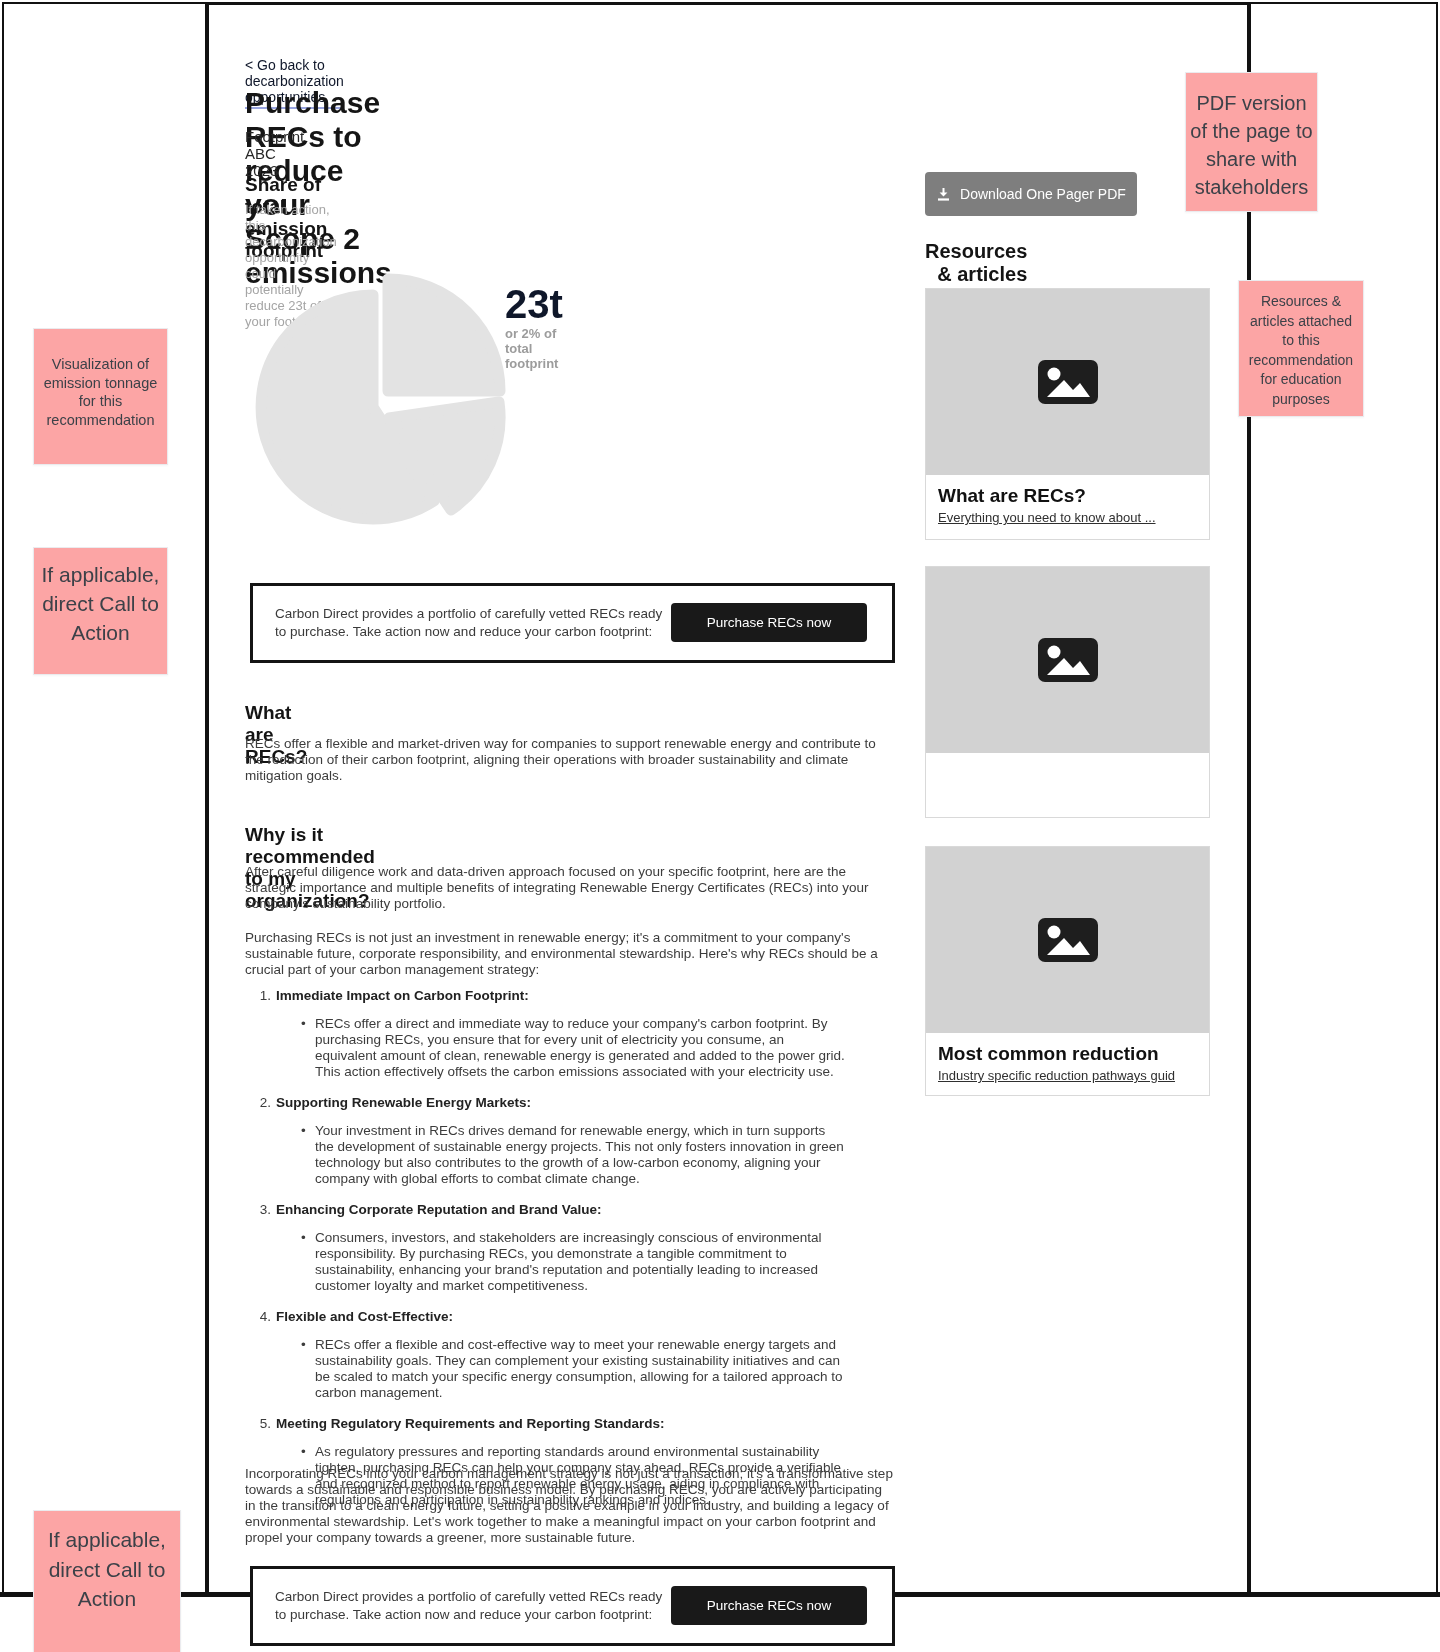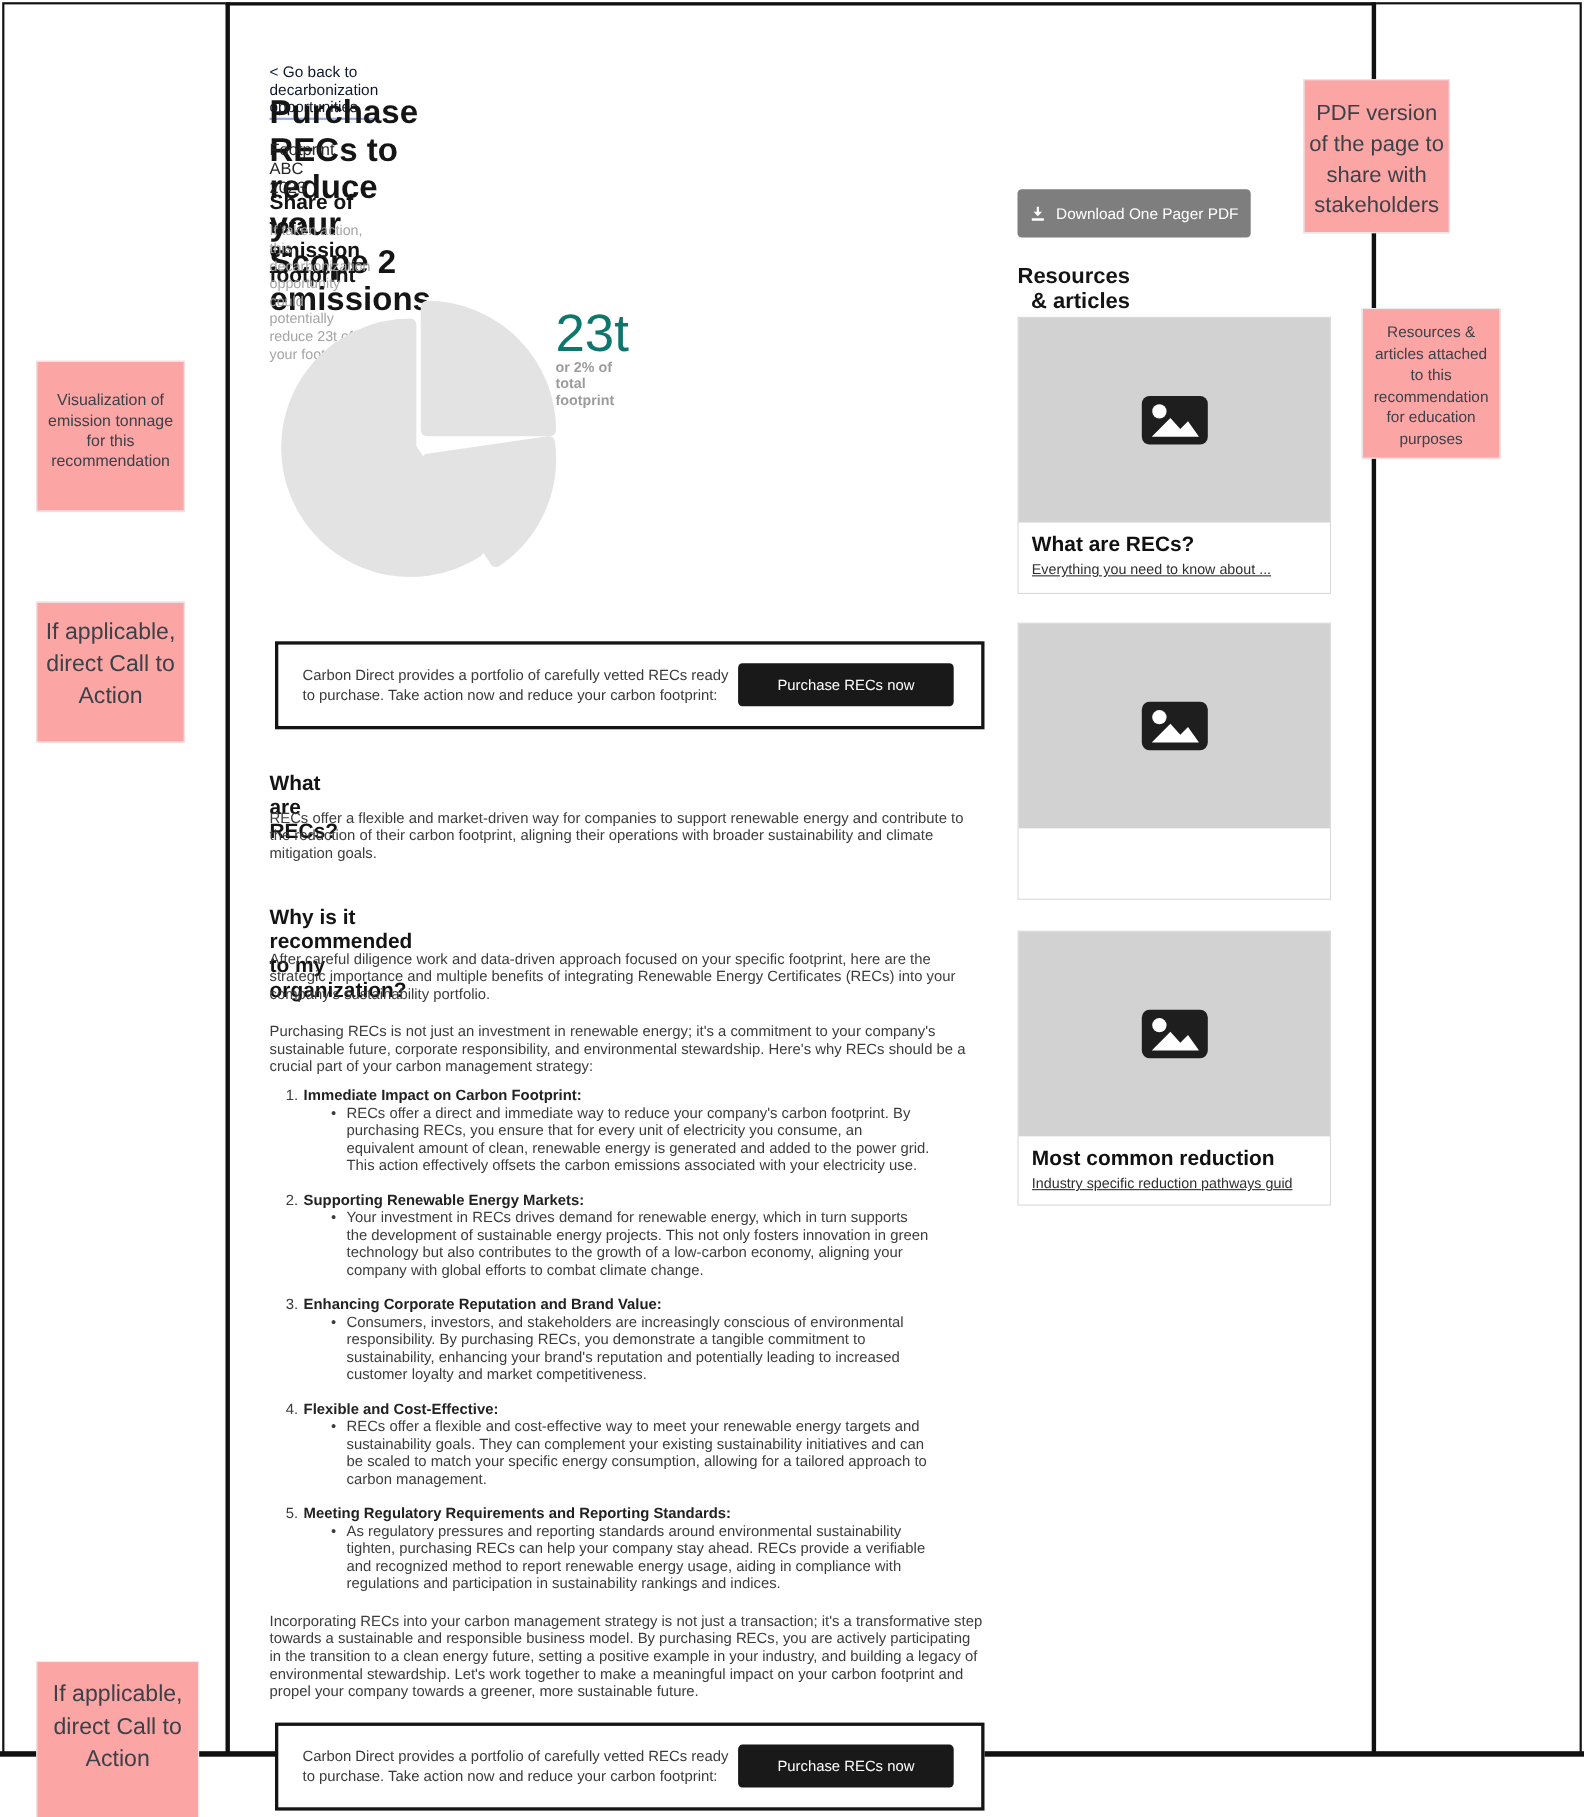--- a/index.html
+++ b/index.html
@@ -31,21 +31,21 @@
              border-bottom:2px solid #99a5e0;padding-bottom:2px;cursor:pointer;}
   .page-title{position:absolute;left:245px;top:86px;font-size:30px;font-weight:bold;color:#151515;}
   .page-subtitle{position:absolute;left:245px;top:128px;font-size:15px;color:#262626;}
 
   .h2{font-size:19px;font-weight:bold;color:#141414;}
   .share-heading{position:absolute;left:245px;top:174px;}
   .share-desc{position:absolute;left:245px;top:202px;font-size:13px;line-height:16px;color:#a5a5a5;}
 
   .pie-wrap{position:absolute;left:245px;top:255px;width:270px;height:270px;}
   .stat{position:absolute;left:505px;top:284px;}
-  .stat-value{font-size:48px;font-weight:normal;color:#0f766e;line-height:40px;}
+  .stat-value{font-size:40px;font-weight:bold;color:#0f172a;line-height:40px;}
   .stat-caption{font-size:13px;font-weight:bold;color:#9c9c9c;margin-top:2px;}
 
   .download-btn{position:absolute;left:925px;top:172px;width:212px;height:44px;background:#7e7e7e;
                 border-radius:4px;color:#fff;font-size:14px;display:flex;align-items:center;
                 justify-content:center;gap:9px;cursor:pointer;}
   .resources-heading{position:absolute;left:925px;top:240px;font-size:20px;text-align:right;}
 
   .card{position:absolute;left:925px;width:285px;background:#fff;border:1px solid #d9d9d9;
         box-sizing:border-box;cursor:pointer;}
   .card1{top:288px;height:252px;}
@@ -70,21 +70,21 @@
   .what-body{left:245px;top:736px;width:645px;}
   .why-heading{position:absolute;left:245px;top:824px;}
   .why-intro1{left:245px;top:864px;width:648px;}
   .why-intro2{left:245px;top:930px;width:648px;}
 
   .why-list{position:absolute;left:245px;top:988px;width:640px;font-size:13.5px;line-height:16px;}
   .why-item{margin-bottom:15px;}
   .li-head{display:flex;}
   .li-num{width:26px;text-align:right;padding-right:5px;color:#3c3c3c;flex:none;}
   .li-title{font-weight:bold;color:#222;}
-  .li-body{display:flex;margin-left:56px;margin-top:0;}
+  .li-body{display:flex;margin-left:56px;margin-top:12px;}
   .dot{width:14px;flex:none;color:#3c3c3c;}
   .dot::before{content:"\2022";}
   .li-text{width:532px;}
 
   .closing{left:245px;top:1466px;width:648px;}
 
   svg{display:block;}
 </style>
 </head>
 <body>

